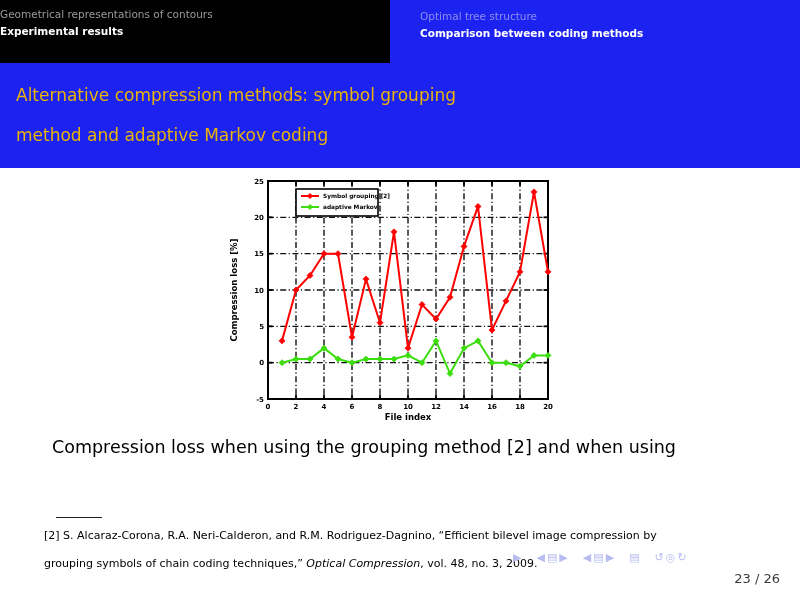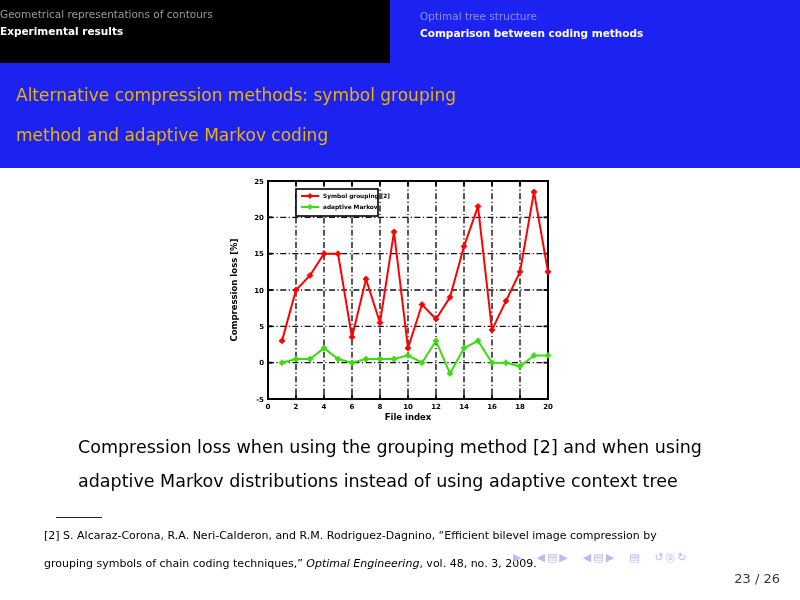--- a/index.html
+++ b/index.html
@@ -14,21 +14,21 @@
   .hdr-right .inner{padding:8px 0 0 30px;font-size:10.5px;line-height:17px;}
   .hdr-dim2{color:#8b90f2;}
   
   .titlebar{position:absolute;left:0;top:63px;width:800px;height:105px;background:#1c22ef;}
   .titlebar .txt{padding:12px 20px 0 16px;color:#eab308;font-size:17px;line-height:40px;}
   
   .chartbox{position:absolute;left:228px;top:170px;width:345px;height:255px;}
   
   .caption{position:absolute;left:52px;top:430px;width:705px;font-size:17.5px;
            line-height:34px;color:#000;}
-  .caption span{display:block;margin-left:26px;}
+  .caption span{display:block;}
   
   .fnrule{position:absolute;left:56px;top:517px;width:46px;height:1px;background:#222;}
   .footnote{position:absolute;left:44px;top:522px;width:715px;font-size:11px;
             line-height:28px;color:#000;}
   .footnote .it{font-style:italic;}
   
   .navicons{position:absolute;left:512px;top:551px;display:flex;align-items:center;
             color:#b7bcf0;font-size:11px;}
   .navicons span{display:inline-block;}
   .navgap{width:13px;}
@@ -190,27 +190,26 @@
           <text x="95" y="28.2" font-size="5.8" font-weight="700" font-family="&quot;DejaVu Sans&quot;,sans-serif" fill="#000">Symbol grouping [2]</text>
           <line x1="73" y1="37" x2="91" y2="37" stroke="#3cdd0e" stroke-width="2"></line>
           <path d="M 82 34.4 L 84.6 37 L 82 39.6 L 79.4 37 Z" fill="#3cdd0e" stroke="#3cdd0e" stroke-width="0.8"></path>
           <text x="95" y="39.2" font-size="5.8" font-weight="700" font-family="&quot;DejaVu Sans&quot;,sans-serif" fill="#000">adaptive Markov</text>
         </g>
       </svg>
   </div>
 
   <div class="caption">
     <span>Compression loss when using the grouping method [2] and when using</span>
-    <span>adaptive Markov distributions instead of using adaptive context tree</span>
   </div>
 
   <div class="fnrule"></div>
   <div class="footnote">
     <span>[2] S. Alcaraz-Corona, R.A. Neri-Calderon, and R.M. Rodriguez-Dagnino, “Efficient bilevel image compression by</span><br>
-    <span>grouping symbols of chain coding techniques,” </span><span class="it">Optimal Engineering</span><span>, vol. 48, no. 3, 2009.</span>
+    <span>grouping symbols of chain coding techniques,” </span><span class="it">Optical Compression</span><span>, vol. 48, no. 3, 2009.</span>
   </div>
 
   <div class="navicons" id="navicons">
       <span class="glyph">▶</span>
       <span class="navgap"></span>
       <span class="glyph">◀</span>
       <span class="glyph">▤</span>
       <span class="glyph">▶</span>
       <span class="navgap"></span>
       <span class="glyph">◀</span>

